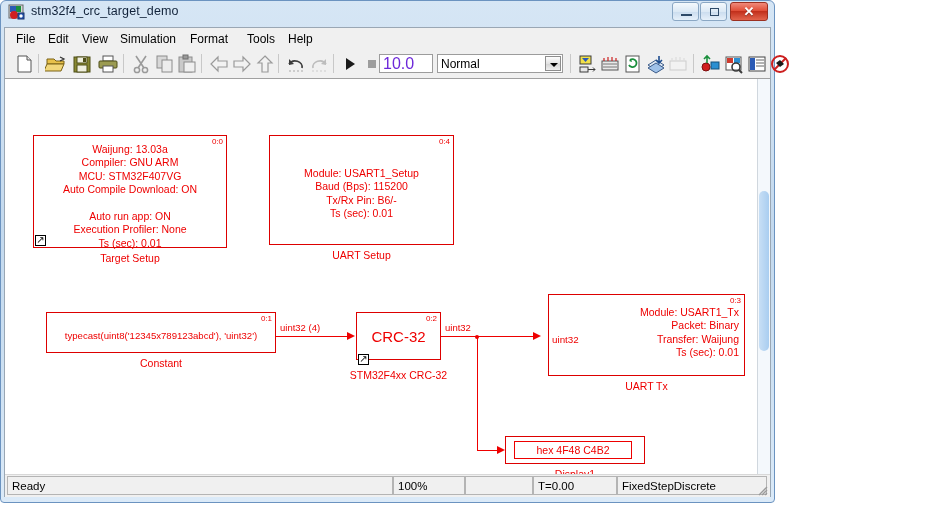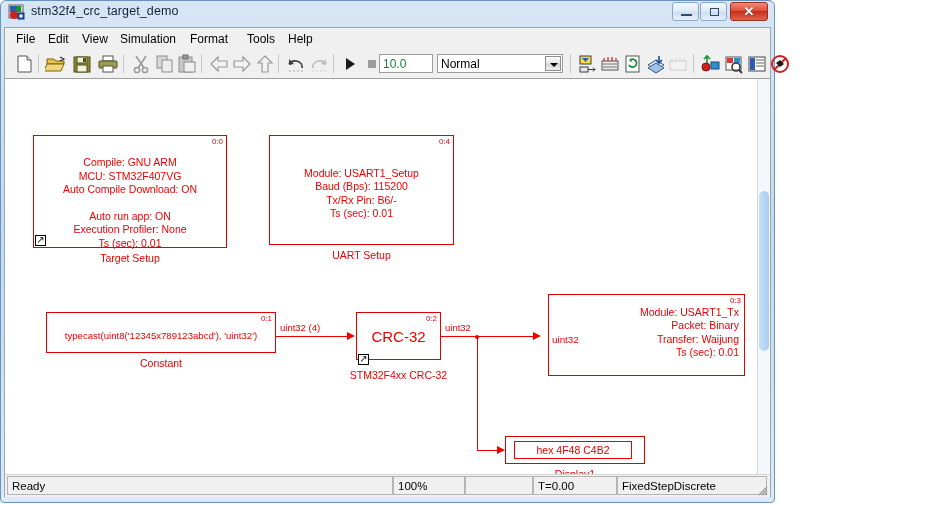--- a/index.html
+++ b/index.html
@@ -89,21 +89,21 @@
   .tb { position: absolute; top: 3px; width: 22px; height: 22px; }
   .tb svg { display:block; }
   .sep { position: absolute; top: 4px; width: 1px; height: 19px; background: #c8c8c8; }
 
   #sim-time {
     position: absolute; top: 4px; left: 374px;
     width: 54px; height: 19px;
     background: #ffffff;
     border: 1px solid #9c9c9c;
     box-sizing: border-box;
-    font-size: 12px; color: #15803d;
+    font-size: 16px; color: #6d28d9;
     padding: 1px 3px;
     line-height: 16px;
   }
   #sim-mode {
     position: absolute; top: 4px; left: 432px;
     width: 126px; height: 19px;
     background: #ffffff;
     border: 1px solid #9c9c9c;
     box-sizing: border-box;
     font-size: 12px; color: #000;
@@ -464,21 +464,22 @@
             <path d="M7 10 l4 -3 l4 4 l-4 3 z" fill="#1a1a1a"></path>
           </svg>
         </div>
       </div>
 
       <div id="canvas-wrap">
         <div id="canvas">
 
           <div class="blk" style="left:28px; top:56px; width:194px; height:113px;">
             <div class="portnum" style="right:3px; top:1px;">0:0</div>
-            <div class="blk-text" style="position:absolute; left:0; top:20.4px; width:100%;">Compile: GNU ARM</div>
+            <div class="blk-text" style="position:absolute; left:0; top:7px; width:100%;">Waijung: 13.03a</div>
+            <div class="blk-text" style="position:absolute; left:0; top:20.4px; width:100%;">Compiler: GNU ARM</div>
             <div class="blk-text" style="position:absolute; left:0; top:33.8px; width:100%;">MCU: STM32F407VG</div>
             <div class="blk-text" style="position:absolute; left:0; top:47.2px; width:100%;">Auto Compile Download: ON</div>
             <div class="blk-text" style="position:absolute; left:0; top:74px; width:100%;">Auto run app: ON</div>
             <div class="blk-text" style="position:absolute; left:0; top:87.4px; width:100%;">Execution Profiler: None</div>
             <div class="blk-text" style="position:absolute; left:0; top:100.8px; width:100%;">Ts (sec): 0.01</div>
             <div class="mask-badge" style="left:1px; bottom:1px;"></div>
           </div>
           <div class="blk-label" style="left:28px; top:173px; width:194px;">Target Setup</div>
 
           <div class="blk" style="left:264px; top:56px; width:185px; height:110px;">
@@ -517,20 +518,21 @@
           <div class="arrow" style="left:492px; top:366.5px;"></div>
 
           <div class="blk" style="left:543px; top:215px; width:197px; height:82px;">
             <div class="portnum" style="right:3px; top:1px;">0:3</div>
             <div class="blk-text" style="position:absolute; left:3px; top:38px; text-align:left; font-size:9.8px;">uint32</div>
             <div class="blk-text" style="position:absolute; right:5px; top:11px; text-align:right;">Module: USART1_Tx</div>
             <div class="blk-text" style="position:absolute; right:5px; top:24.4px; text-align:right;">Packet: Binary</div>
             <div class="blk-text" style="position:absolute; right:5px; top:37.8px; text-align:right;">Transfer: Waijung</div>
             <div class="blk-text" style="position:absolute; right:5px; top:51.2px; text-align:right;">Ts (sec): 0.01</div>
           </div>
+          <div class="blk-label" style="left:543px; top:301px; width:197px;">UART Tx</div>
 
           <div class="blk" style="left:500px; top:357px; width:140px; height:28px;">
             <div style="position:absolute; left:8px; top:4px; width:118px; height:18px;
                         border:1px solid #ee0000; box-sizing:border-box;padding-left:20px;">
               <div class="blk-text" style="position:absolute; left:0; top:2px; width:100%; font-size:10.5px;">hex 4F48 C4B2</div>
             </div>
           </div>
           <div class="blk-label" style="left:500px; top:389px; width:140px;">Display1</div>
 
         </div>

